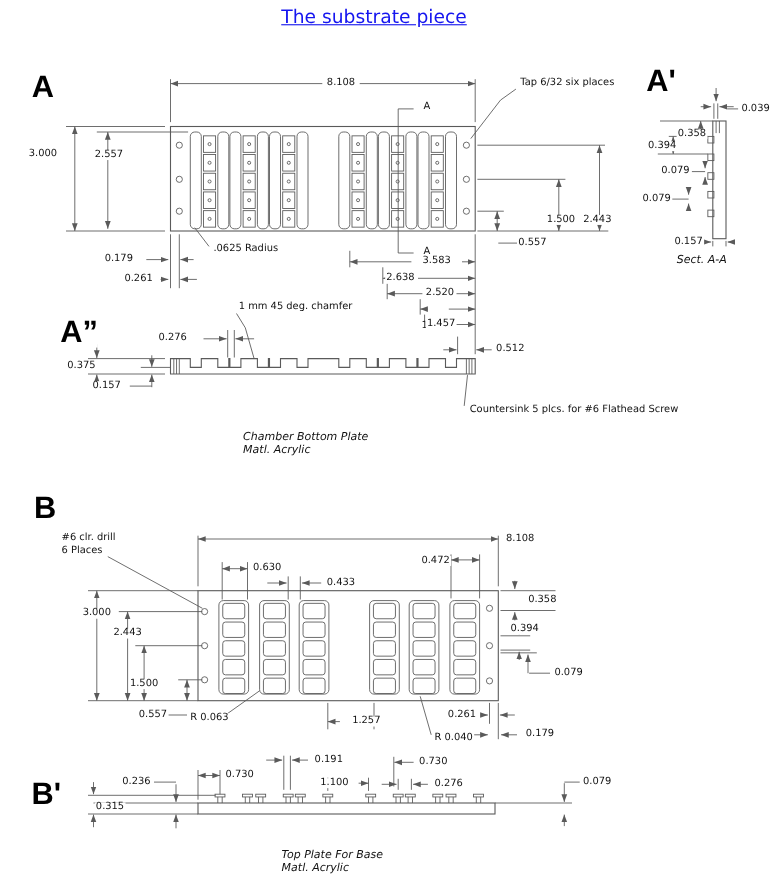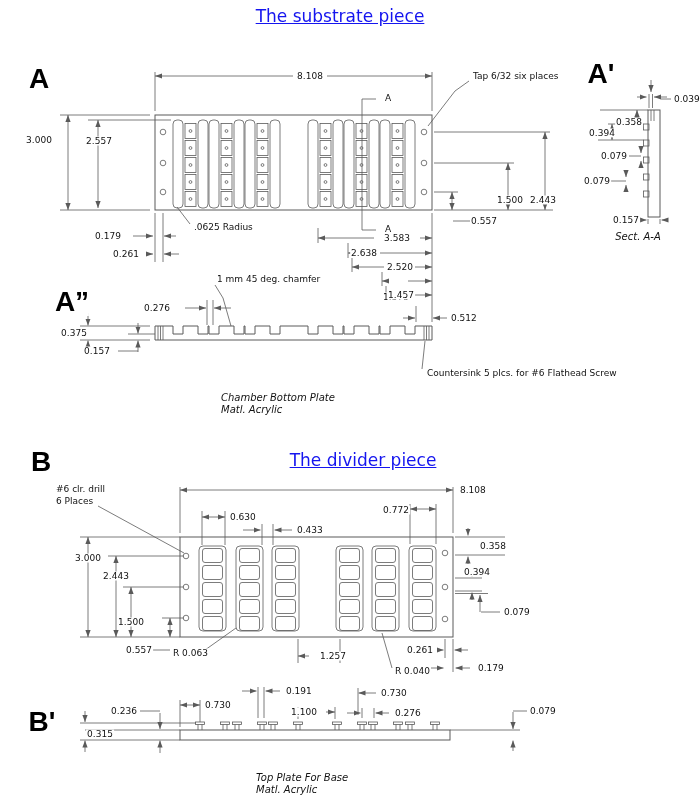--- a/index.html
+++ b/index.html
@@ -232,21 +232,20 @@
       <line x1="376" y1="693" x2="358.5" y2="693" marker-end="url(#ar)"></line>
       <line x1="347" y1="713" x2="360.5" y2="713" marker-end="url(#ar)"></line>
       <line x1="389" y1="713" x2="375.5" y2="713" marker-end="url(#ar)"></line>
       <line x1="513" y1="712" x2="513" y2="729" marker-end="url(#ar)"></line>
       <line x1="513" y1="751" x2="513" y2="740.5" marker-end="url(#ar)"></line>
     </g>
   </g>
 </svg>
 
 <span class="dtitle" style="left:340px;top:16px">The substrate piece</span>
-<span class="dtitle" style="left:363px;top:460px">The divider piece</span>
 <span class="view-label" style="left:39px;top:79px">A</span>
 <span class="view-label" style="left:601px;top:74px">A'</span>
 <span class="view-label" style="left:72px;top:302px">A”</span>
 <span class="view-label" style="left:41px;top:462px">B</span>
 <span class="view-label" style="left:42px;top:722px">B'</span>
 
 <span class="lbl" style="left:310px;top:76px">8.108</span>
 <span class="lbl" style="left:39px;top:140px">3.000</span>
 <span class="lbl" style="left:99px;top:141px">2.557</span>
 <span class="lbl la" style="left:472px;top:76px">Tap 6/32 six places</span>
@@ -278,21 +277,21 @@
 <span class="lbl" style="left:614px;top:156px">0.079</span>
 <span class="lbl" style="left:597px;top:181px">0.079</span>
 <span class="lbl" style="left:626px;top:220px">0.157</span>
 <span class="lbl cap" style="left:638px;top:237px">Sect. A-A</span>
 
 <span class="lbl la" style="left:55px;top:489px">#6 clr. drill</span>
 <span class="lbl la" style="left:55px;top:501px">6 Places</span>
 <span class="lbl la" style="left:459px;top:490px">8.108</span>
 <span class="lbl la" style="left:229px;top:517px">0.630</span>
 <span class="lbl la" style="left:296px;top:530px">0.433</span>
-<span class="lbl" style="left:396px;top:510px">0.772</span>
+<span class="lbl" style="left:396px;top:510px">0.472</span>
 <span class="lbl" style="left:493px;top:546px">0.358</span>
 <span class="lbl" style="left:477px;top:572px">0.394</span>
 <span class="lbl la" style="left:503px;top:612px">0.079</span>
 <span class="lbl" style="left:420px;top:650px">0.261</span>
 <span class="lbl la" style="left:477px;top:668px">0.179</span>
 <span class="lbl la" style="left:394px;top:671px">R 0.040</span>
 <span class="lbl la" style="left:172px;top:653px">R 0.063</span>
 <span class="lbl" style="left:333px;top:656px">1.257</span>
 <span class="lbl" style="left:88px;top:558px">3.000</span>
 <span class="lbl" style="left:116px;top:576px">2.443</span>

